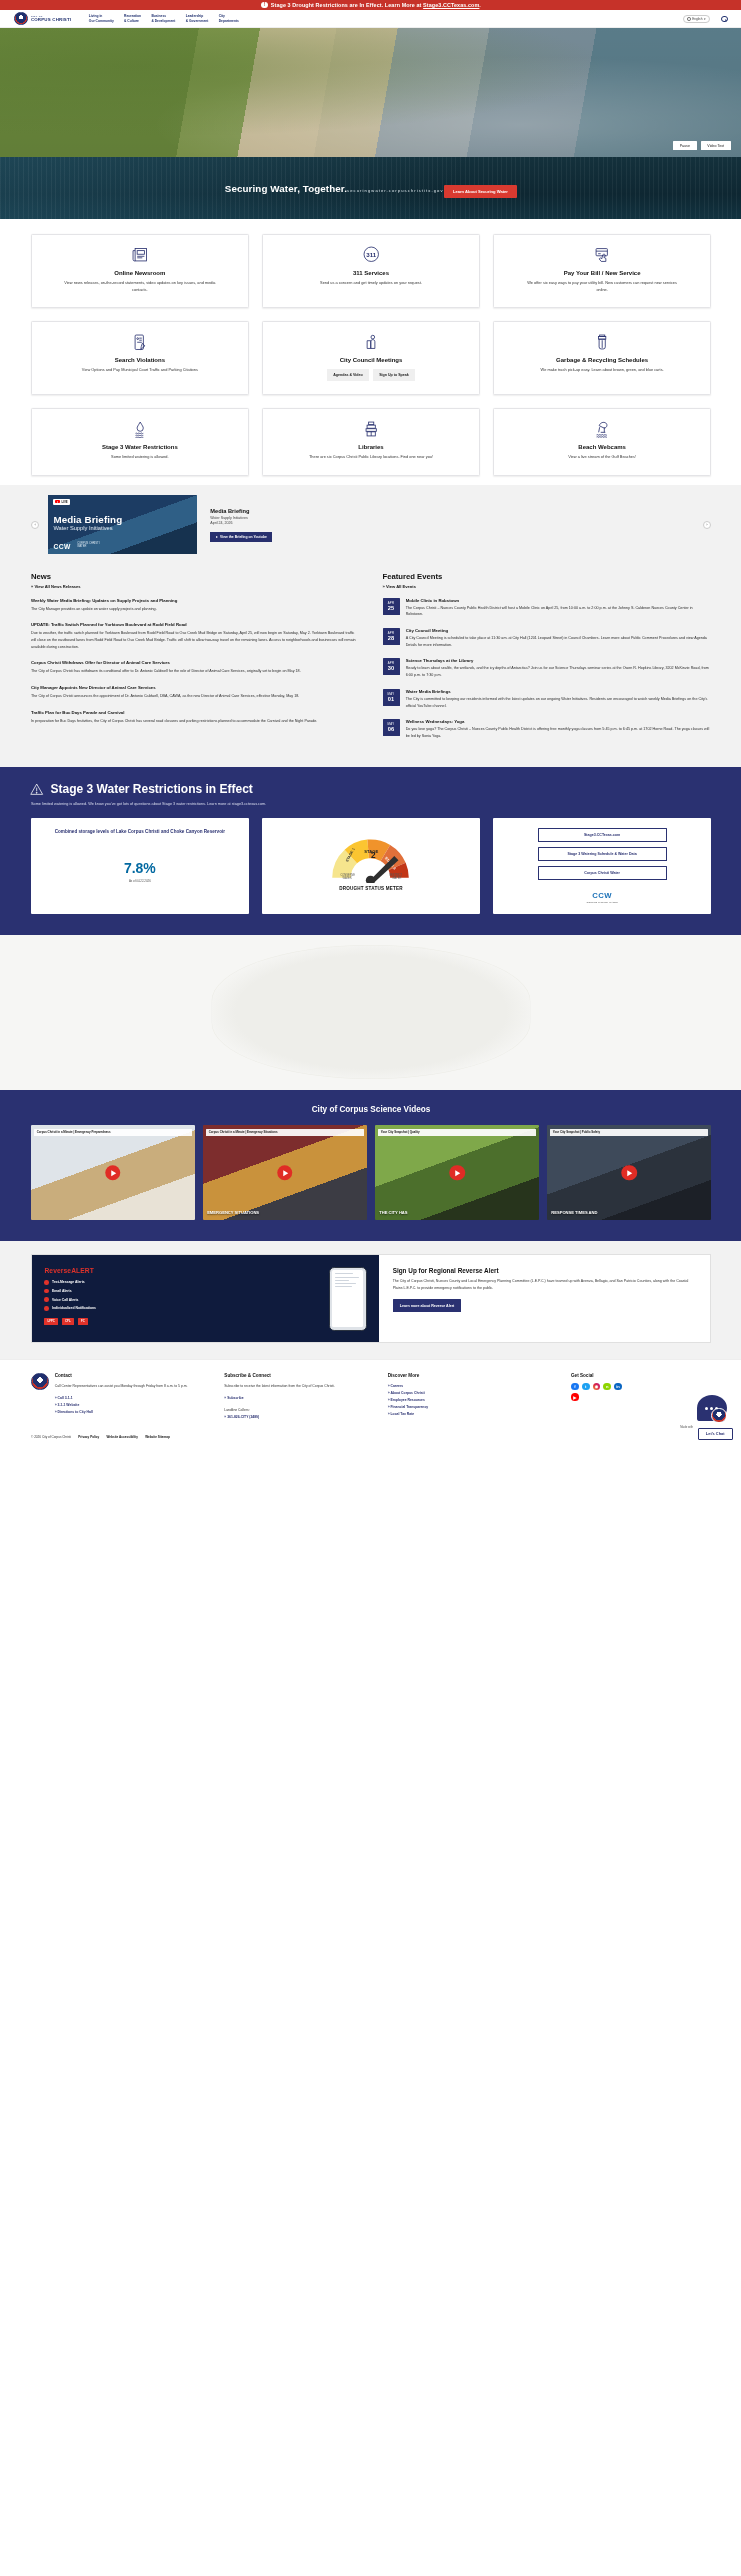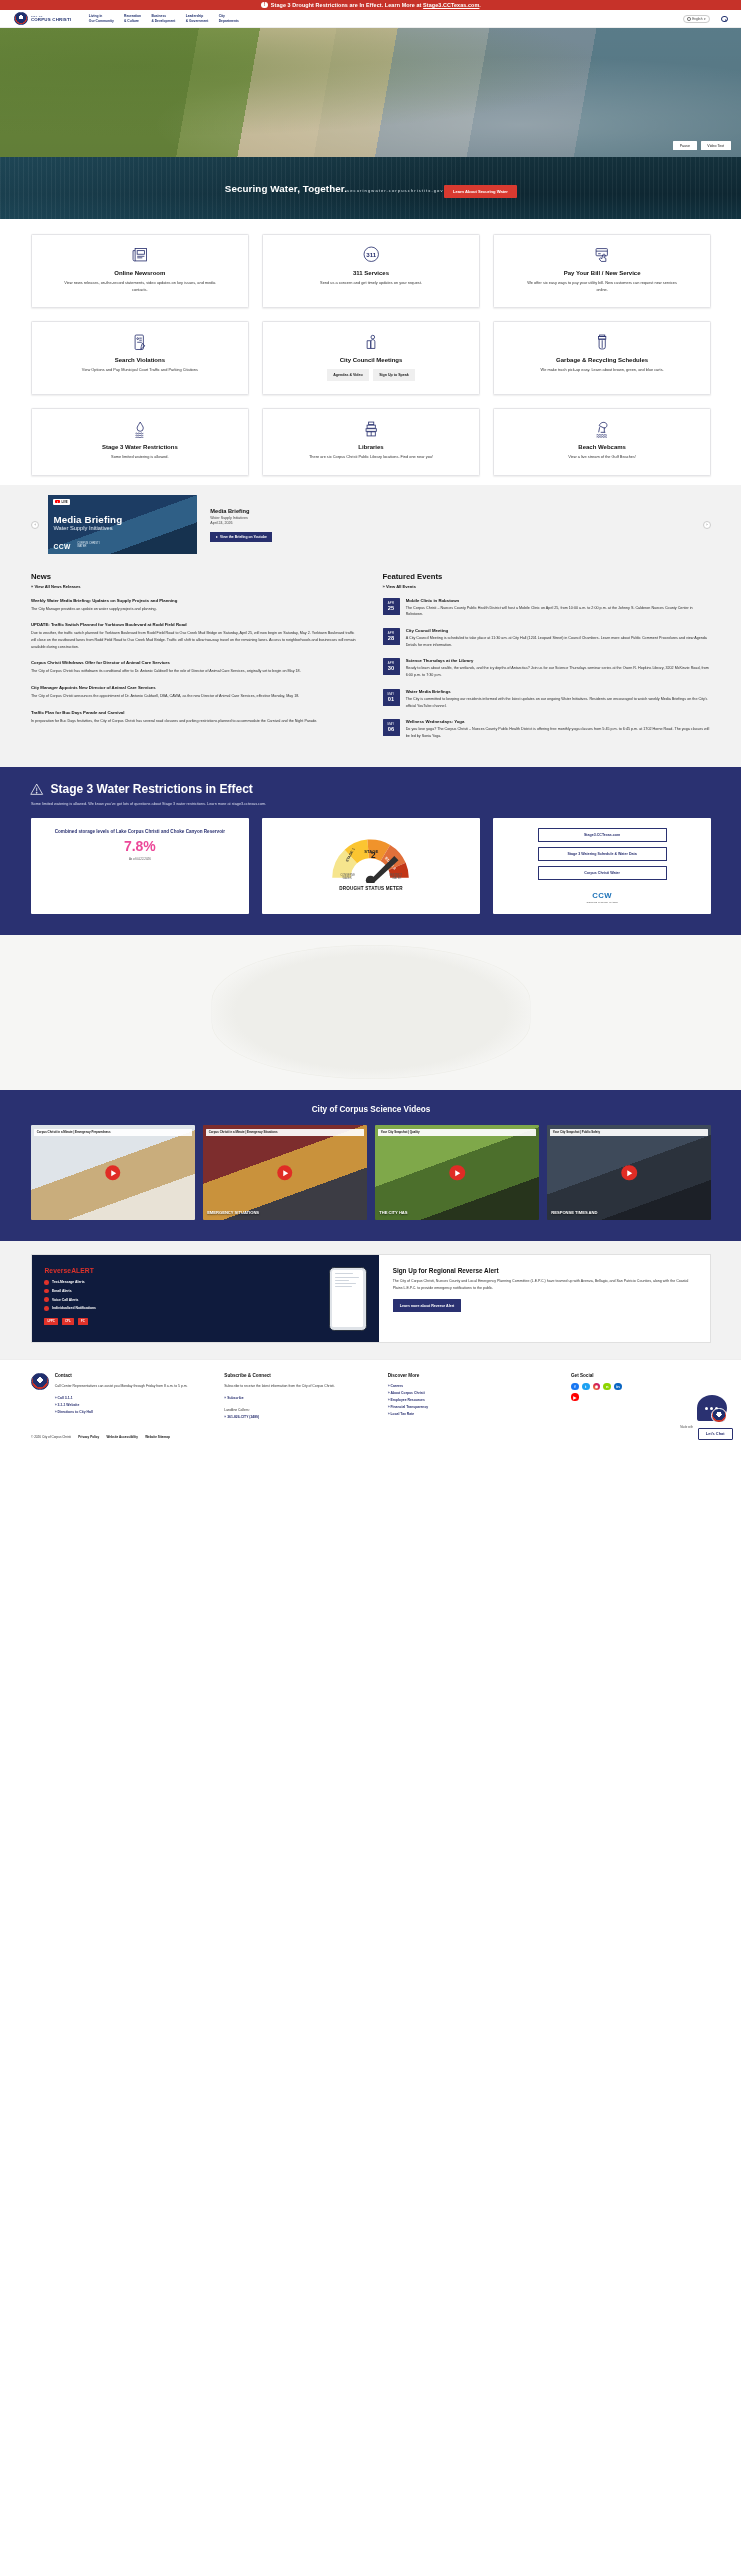--- a/index.html
+++ b/index.html
@@ -194,21 +194,21 @@
   .warn-tri {
     width:0;height:0;border-left:6.7px solid transparent;border-right:6.7px solid transparent;
     border-bottom:12px solid transparent; position:relative; flex:0 0 13.4px;
   }
   .warn-tri svg { position:absolute; left:-6.7px; top:0; }
   .dr-title { color:#fff; font-size: 12px; font-weight:bold; }
   .dr-sub { color:#dcdff0; font-size: 3.8px; margin-bottom: 12.4px; }
   .dr-grid { display:grid; grid-template-columns: repeat(3,1fr); gap: 13.4px; }
   .dr-card { background:#fff; border-radius:1px; padding: 10.3px 9.3px; text-align:center; min-height: 72px; }
   .dr-c-head { font-size: 4.6px; font-weight:bold; color:#2a3171; line-height:1.6; }
-  .dr-big { font-size: 14px; font-weight:bold; color:#ec4899; margin-top: 2px; }
+  .dr-big { font-size: 14px; font-weight:bold; color:#0369a1; margin-top: 24px; }
   .dr-asof { font-size: 2.9px; color:#555; margin-top: 3.1px; }
   .meter-label { font-size: 4.6px; font-weight:bold; color:#111; letter-spacing:0.2px; margin-top: 3.1px; }
   .dr-links { display:flex; flex-direction:column; gap: 4.6px; align-items:center; }
   .dr-link-btn {
     width: 100%; max-width: 129px; border:0.5px solid #2a3171; background:#fff;
     color:#2a3171; font-family:inherit; font-size: 3.6px; font-weight:bold;
     padding: 4.1px 0; cursor:pointer; border-radius:0.5px;
   }
   .ccw-mark { margin-top: 6.2px; color:#1d72b8; font-size: 7.7px; font-weight:bold; letter-spacing:0.5px; }
   .ccw-mark small { display:block; font-size:2.4px; color:#555; letter-spacing:0.1px; font-weight:normal; margin-top:1px; }

